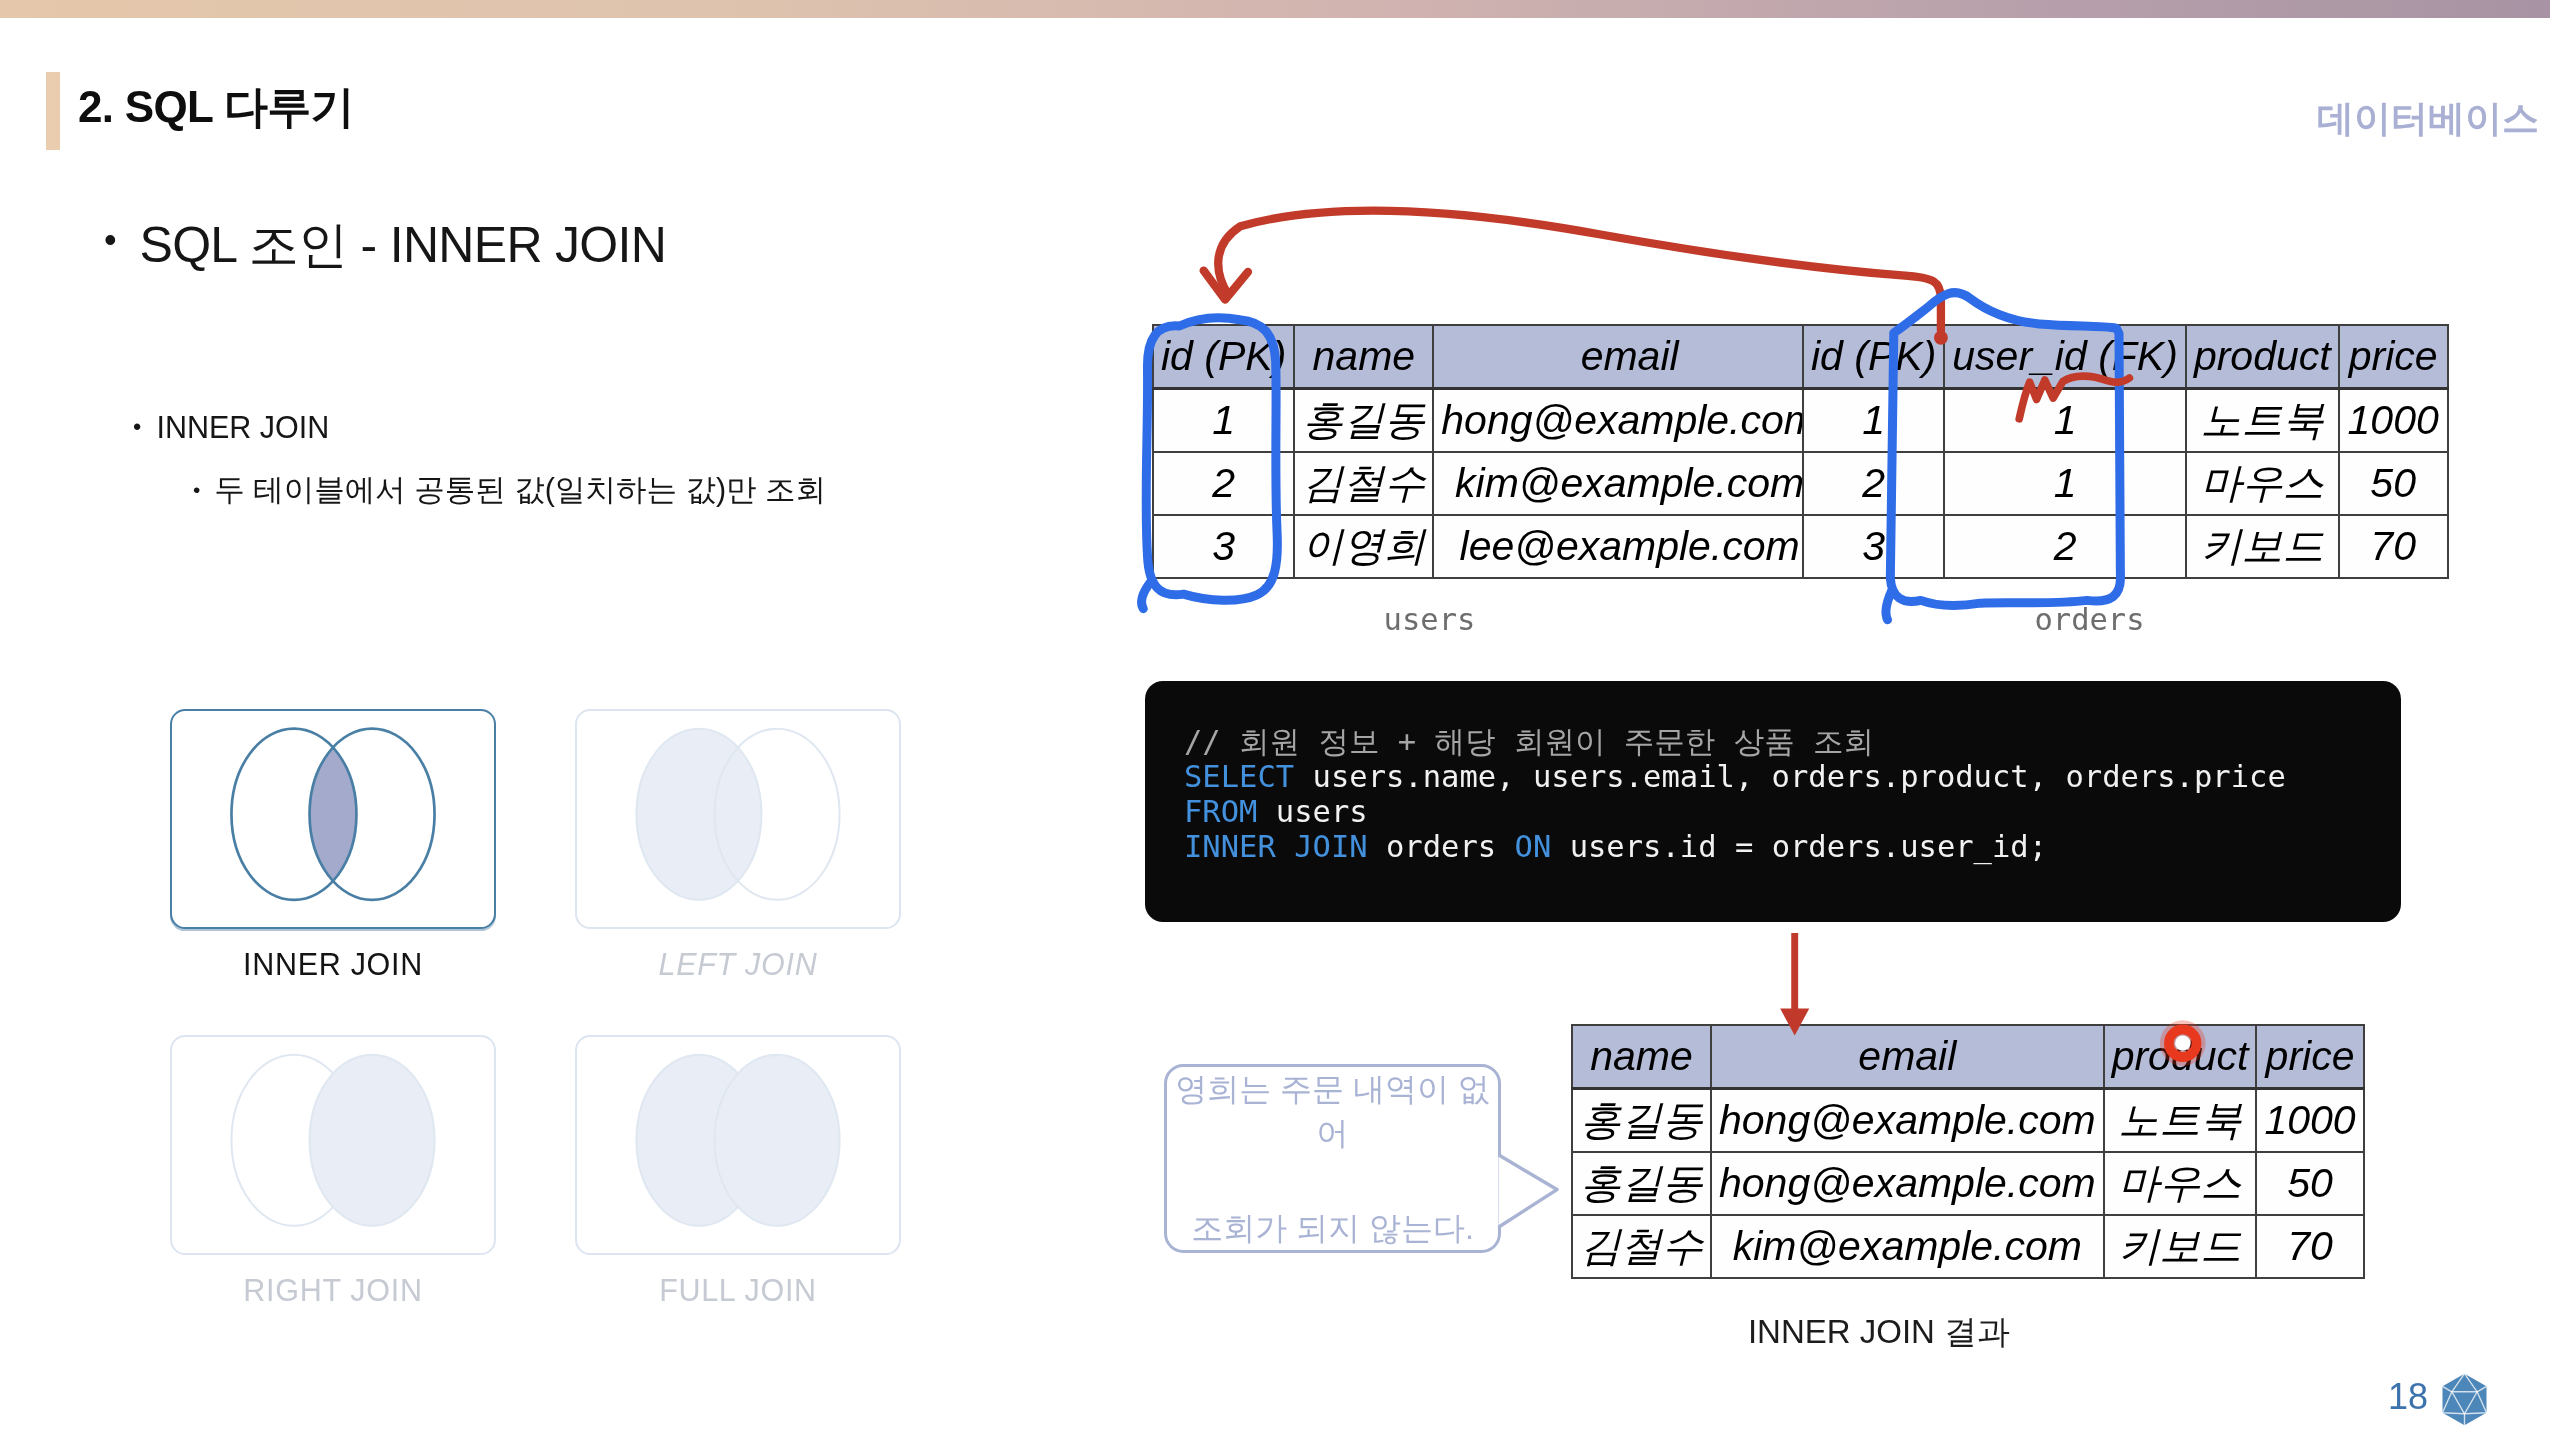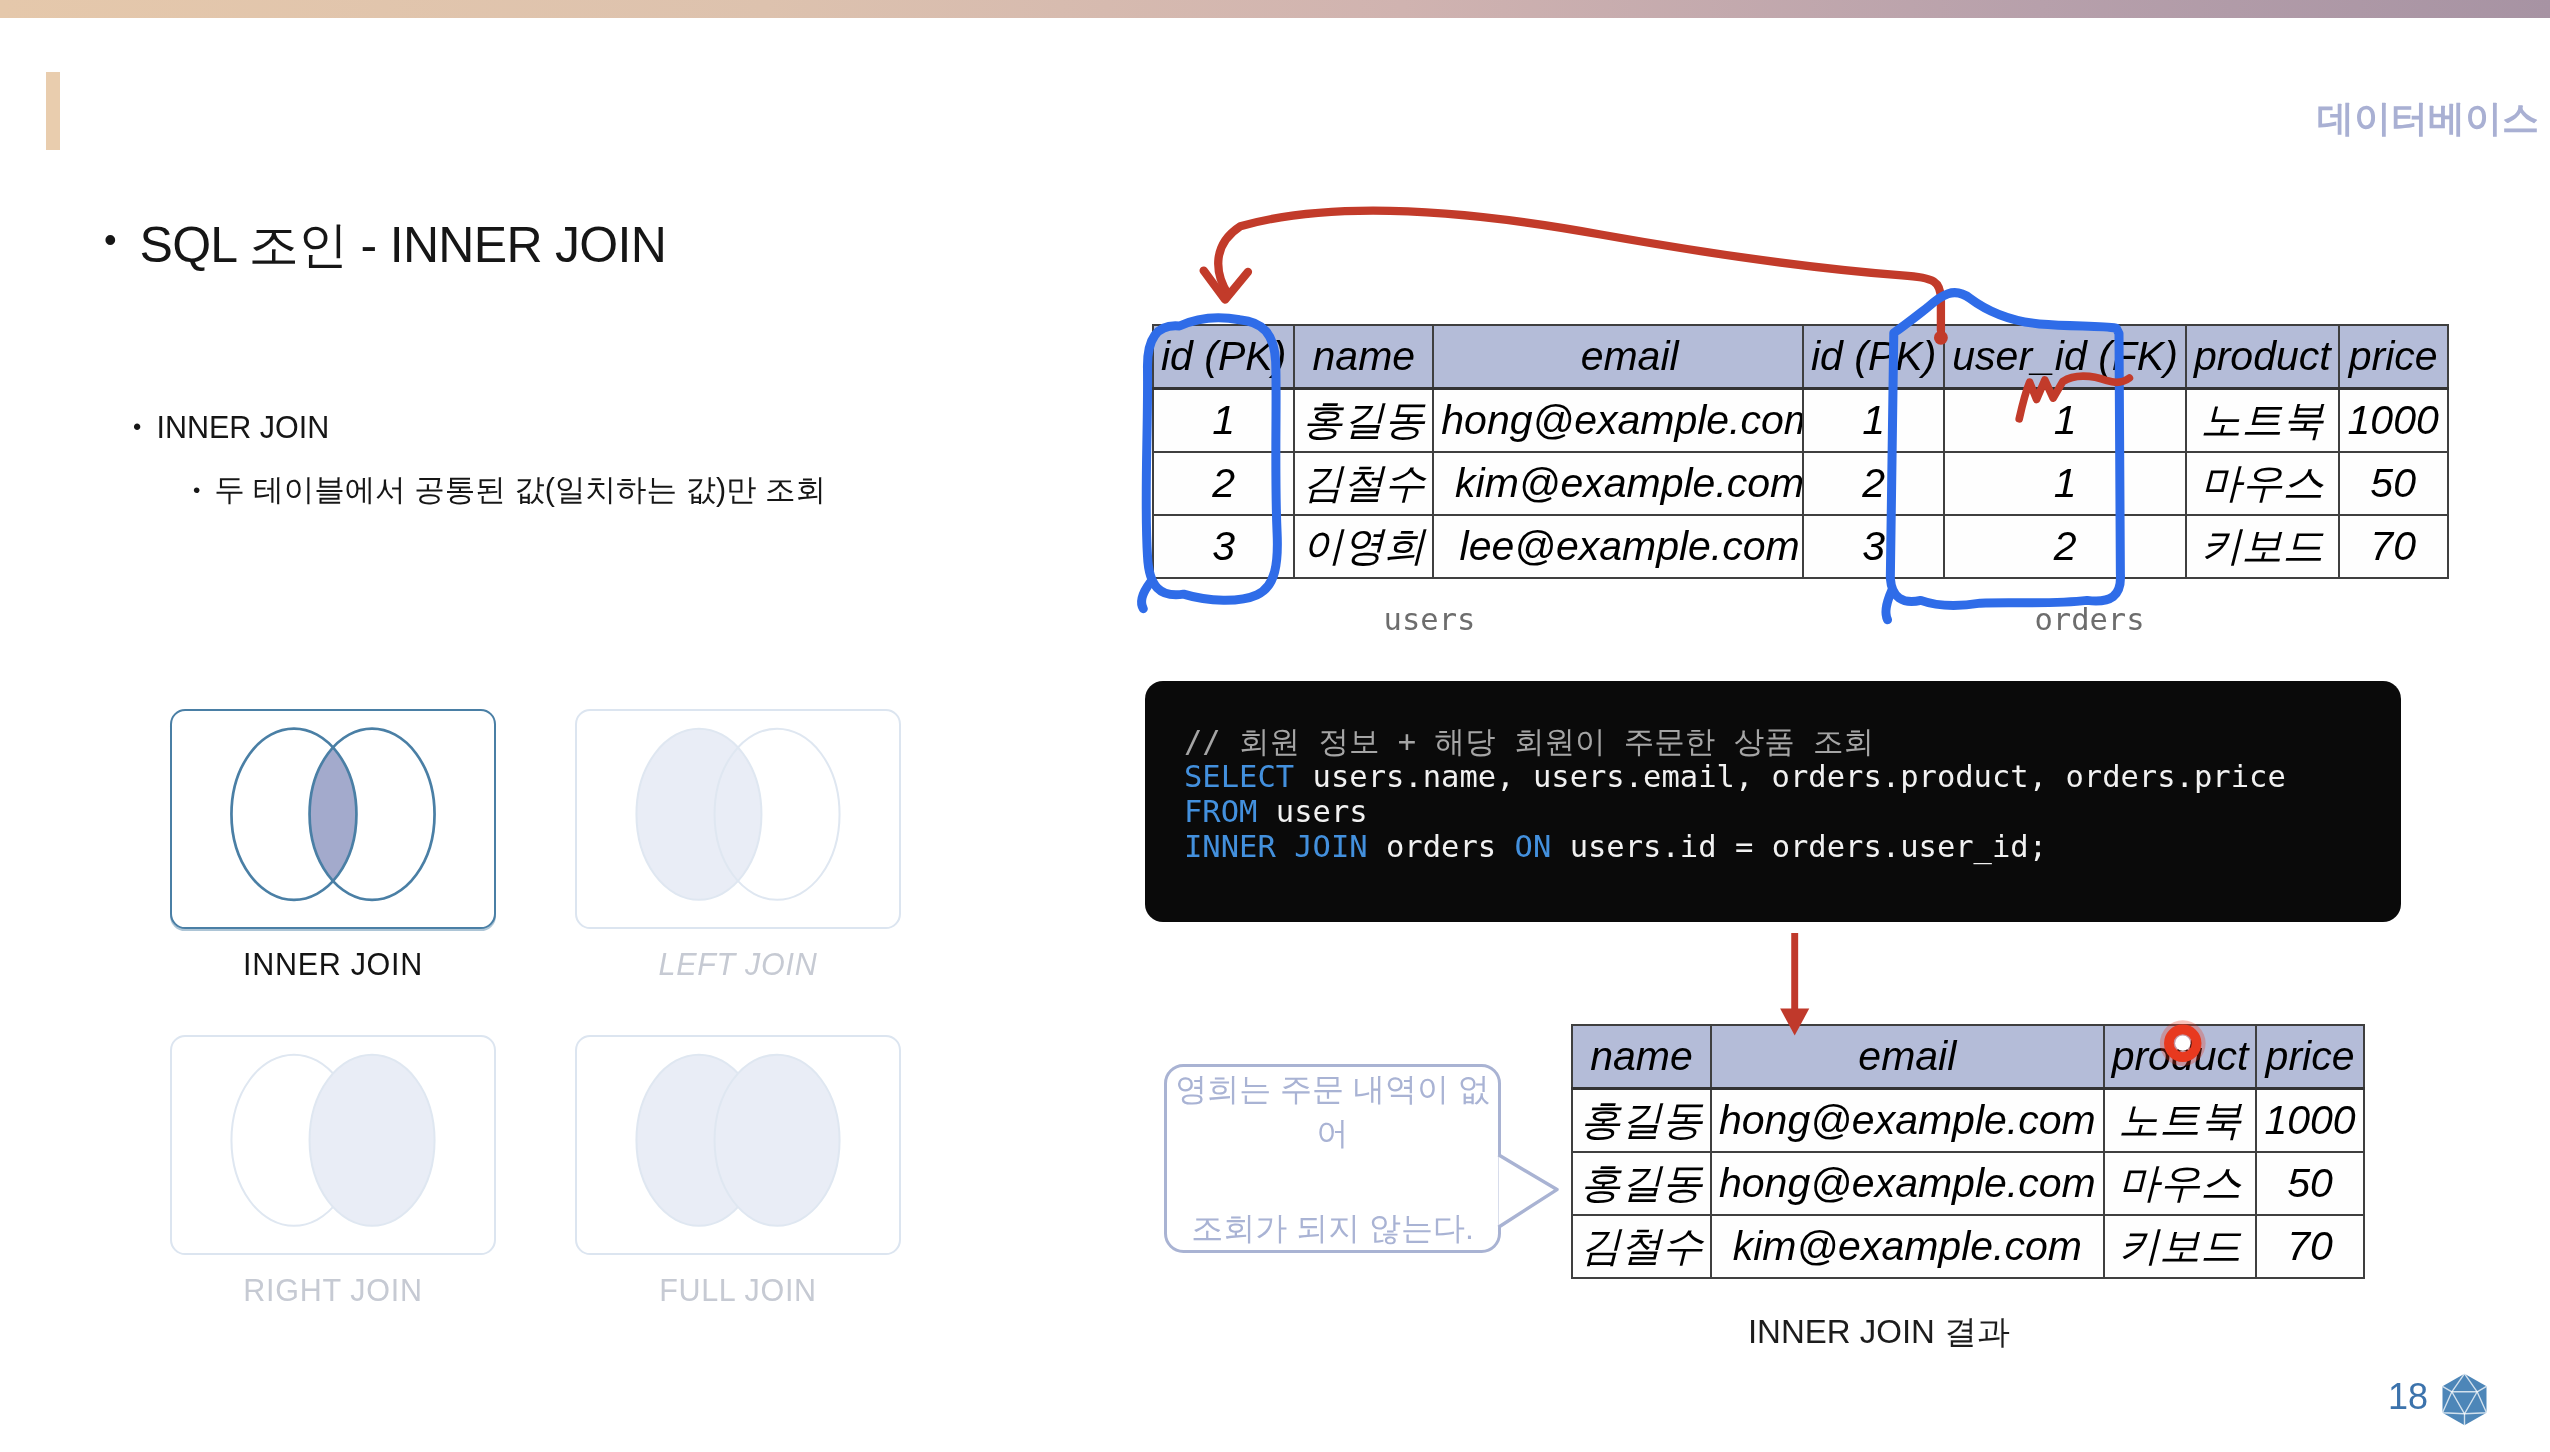--- a/index.html
+++ b/index.html
@@ -72,20 +72,21 @@
   .overlay{position:absolute;left:0;top:0;width:2550px;height:1453px;pointer-events:none;z-index:50;}
 </style>
 </head>
 <body>
 
 <div class="slide">
 
   <div class="top-bar"></div>
 
   <div class="accent-bar"></div>
+  <div class="section-title">2. SQL 다루기</div>
   <div class="course-label">데이터베이스</div>
 
   <div class="main-bullet">SQL 조인 - INNER JOIN</div>
   <div class="sub-bullet">INNER JOIN</div>
   <div class="sub-sub-bullet">두 테이블에서 공통된 값(일치하는 값)만 조회</div>
 
   <table class="dtable" id="users-table" style="left:1152px;top:324px;">
       <colgroup>
         <col style="width: 125px;">
         <col style="width: 98px;">

